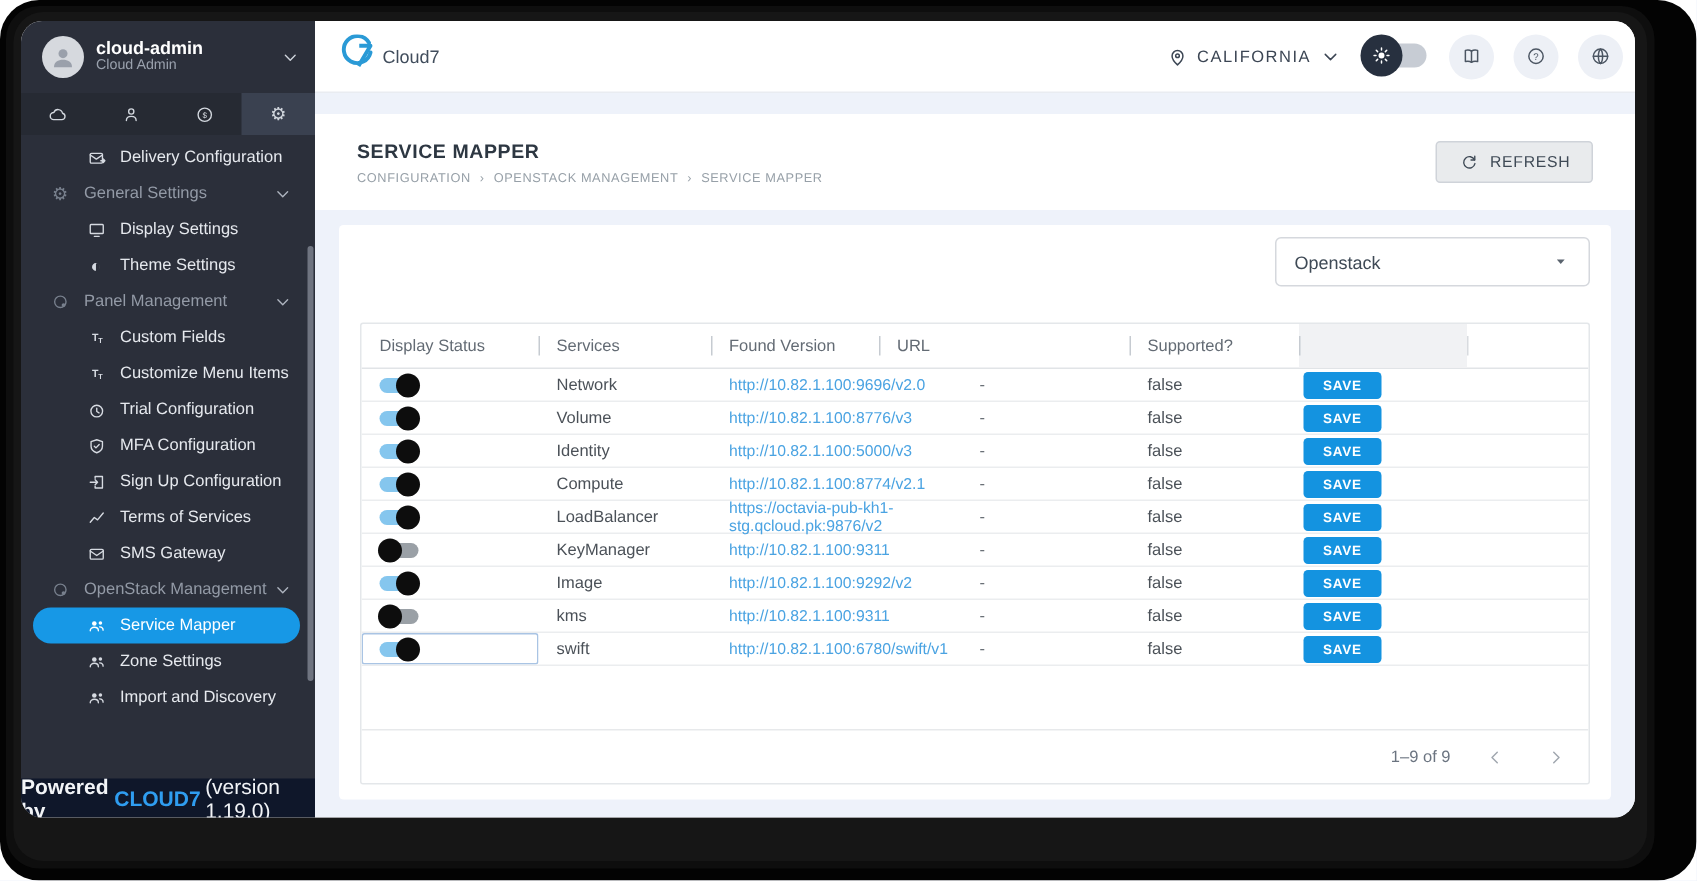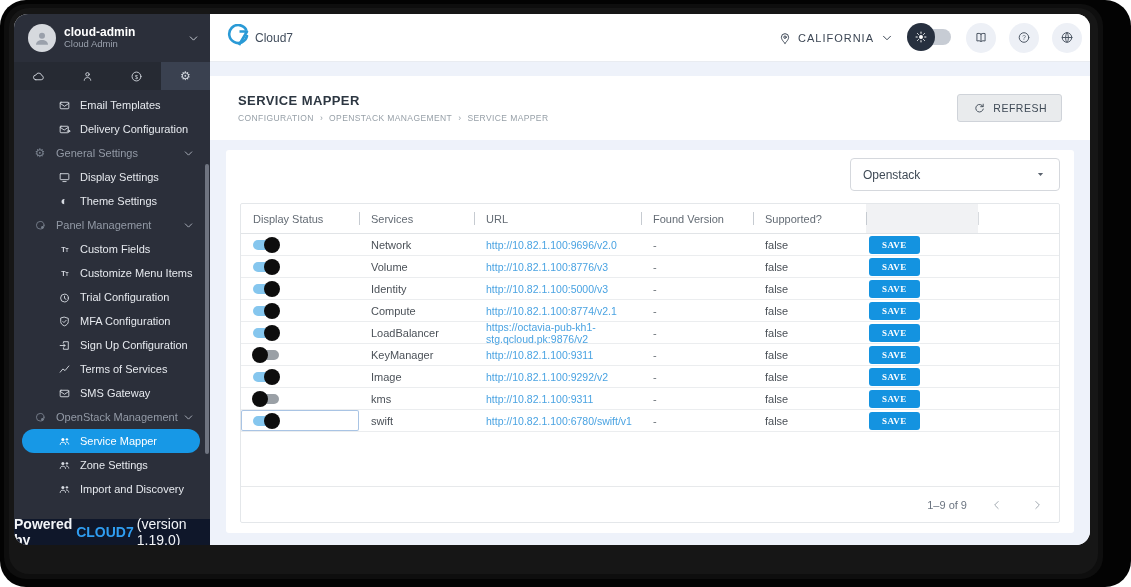--- a/index.html
+++ b/index.html
@@ -67,42 +67,42 @@
   .breadcrumb { margin-top:5px; font-size:8.5px; color:#97a0a8; letter-spacing:0.4px; display:flex; gap:6px; align-items:center; }
   .refresh-btn { margin-left:auto; display:flex; align-items:center; gap:7px; background:#e9ebed; border:1px solid #cfd3d9; border-radius:3px; padding:6px 14px; font-size:10.5px; color:#3f4a56; letter-spacing:0.5px; font-family:inherit; }
   .refresh-btn svg { width:13px; height:13px; }
 
   .card { position:absolute; left:16px; right:16px; top:88px; bottom:12px; background:#fff; border-radius:3px; display:flex; flex-direction:column; padding:8px 14px 10px; }
   .card-filter-row { display:flex; justify-content:flex-end; }
   .dropdown { width:210px; height:33px; border:1px solid #d5d8dd; border-radius:4px; background:#fff; display:flex; align-items:center; padding:0 12px; font-size:12px; color:#3f4a56; }
   .dropdown .caret { margin-left:auto; color:#5a636e; }
   .dropdown .caret svg { width:9px; height:9px; }
 
-  .table { margin-top:12px; flex:1; border:1px solid #e4e7ea; border-radius:2px; display:flex; flex-direction:column; overflow:hidden; }
+  .table { margin-top:24px; flex:1; border:1px solid #e4e7ea; border-radius:2px; display:flex; flex-direction:column; overflow:hidden; }
   .thead { display:flex; height:30px; align-items:center; border-bottom:1px solid #e1e4e7; flex:none; }
   .th { position:relative; height:100%; display:flex; align-items:center; padding-left:12px; font-size:11px; color:#636b74; }
   .th + .th::before { content:''; position:absolute; left:0; top:8px; width:1px; height:13px; background:#c6cbd1; }
   .c1{width:118px;flex:none}.c2{width:115px;flex:none}.c3{width:167px;flex:none}.c4{width:112px;flex:none}.c5{width:113px;flex:none}.c6{flex:1}
   .th.c6 { padding-left:0; }
   .th-block { width:112px; height:29px; background:#f1f2f4; flex:none; }
   .hpipe { width:1px; height:13px; background:#d8dbdf; margin-left:0; }
 
   .trow { display:flex; height:22px; align-items:center; border-bottom:1px solid #ebedef; flex:none; }
   .cell { height:100%; display:flex; align-items:center; padding-left:12px; font-size:11px; color:#4b5158; }
   .cell.c6 { padding-left:3px; }
   .cell.focused { box-shadow: inset 0 0 0 1px #a9c4e4; border-radius:2px; }
   .url { font-size:10.5px; color:#4aa3e2; text-decoration:none; cursor:pointer; }
   .dim { color:#6a7077; }
   .toggle { position:relative; width:26px; height:10px; border-radius:5px; display:inline-block; }
   .toggle.on { background:#85c6ee; }
   .toggle.off { background:#9aa0a6; }
   .toggle .thumb { position:absolute; top:-3px; width:16px; height:16px; border-radius:50%; background:#0d0d0d; }
   .toggle.on .thumb { right:-1px; }
   .toggle.off .thumb { left:-1px; }
-  .save-btn { background:#1493e0; color:#fff; border:none; border-radius:3px; font-size:9px; font-weight:bold; letter-spacing:0.5px; padding:4px 13px; font-family:Liberation Serif, serif; }
+  .save-btn { background:#1493e0; color:#fff; border:none; border-radius:3px; font-size:9px; font-weight:bold; letter-spacing:0.5px; padding:4px 13px; font-family:Liberation Sans, sans-serif; }
 
   .tspacer { flex:1; }
   .tfoot { flex:none; height:36px; border-top:1px solid #e7e9eb; display:flex; align-items:center; justify-content:flex-end; padding-right:12px; gap:20px; }
   .pag-label { font-size:11px; color:#6b7480; }
   .pag-btn { color:#a0a7af; display:flex; align-items:center; justify-content:center; width:20px; height:20px; }
   .pag-btn svg { width:14px; height:14px; }
 </style>
 </head>
 <body>
 
@@ -155,29 +155,20 @@
           <div class="side-tab active">
             <span class="icon">
               <span class="ticon">⚙</span>
             </span>
           </div>
         </div>
       <div class="side-menu">
           <div class="side-item">
             <span class="icon">
               <svg viewBox="0 0 24 24">
-                <rect fill="none" stroke="currentColor" stroke-width="1.7" stroke-linecap="round" stroke-linejoin="round" x="4" y="6" width="16" height="12" rx="1.5"></rect>
-                <path fill="none" stroke="currentColor" stroke-width="1.7" stroke-linecap="round" stroke-linejoin="round" d="M4 8l8 5.5L20 8"></path>
-              </svg>
-            </span>
-            <span class="side-label">Email Templates</span>
-          </div>
-          <div class="side-item">
-            <span class="icon">
-              <svg viewBox="0 0 24 24">
                 <rect fill="none" stroke="currentColor" stroke-width="1.7" stroke-linecap="round" stroke-linejoin="round" x="4" y="6" width="15" height="12" rx="1.5"></rect>
                 <path fill="none" stroke="currentColor" stroke-width="1.7" stroke-linecap="round" stroke-linejoin="round" d="M4 8l7.5 5L19 8M17 15h5M20 12.8l2 2.2-2 2.2"></path>
               </svg>
             </span>
             <span class="side-label">Delivery Configuration</span>
           </div>
           <div class="side-section">
             <span class="icon">
               <span class="ticon">⚙</span>
             </span>
@@ -426,22 +417,22 @@
                   <path fill="currentColor" d="M5 8l7 8 7-8z"></path>
                 </svg>
               </span>
           </div>
         </div>
 
         <div class="table">
           <div class="thead">
             <div class="th c1">Display Status</div>
             <div class="th c2">Services</div>
+            <div class="th c4">Found Version</div>
             <div class="th c3">URL</div>
-            <div class="th c4">Found Version</div>
             <div class="th c5">Supported?</div>
             <div class="th c6">
               <span class="th-block"></span>
               <span class="hpipe"></span>
             </div>
           </div>
           <div id="tbody">
               <div class="trow">
                 <div class="cell c1">
                   <span class="toggle on">

